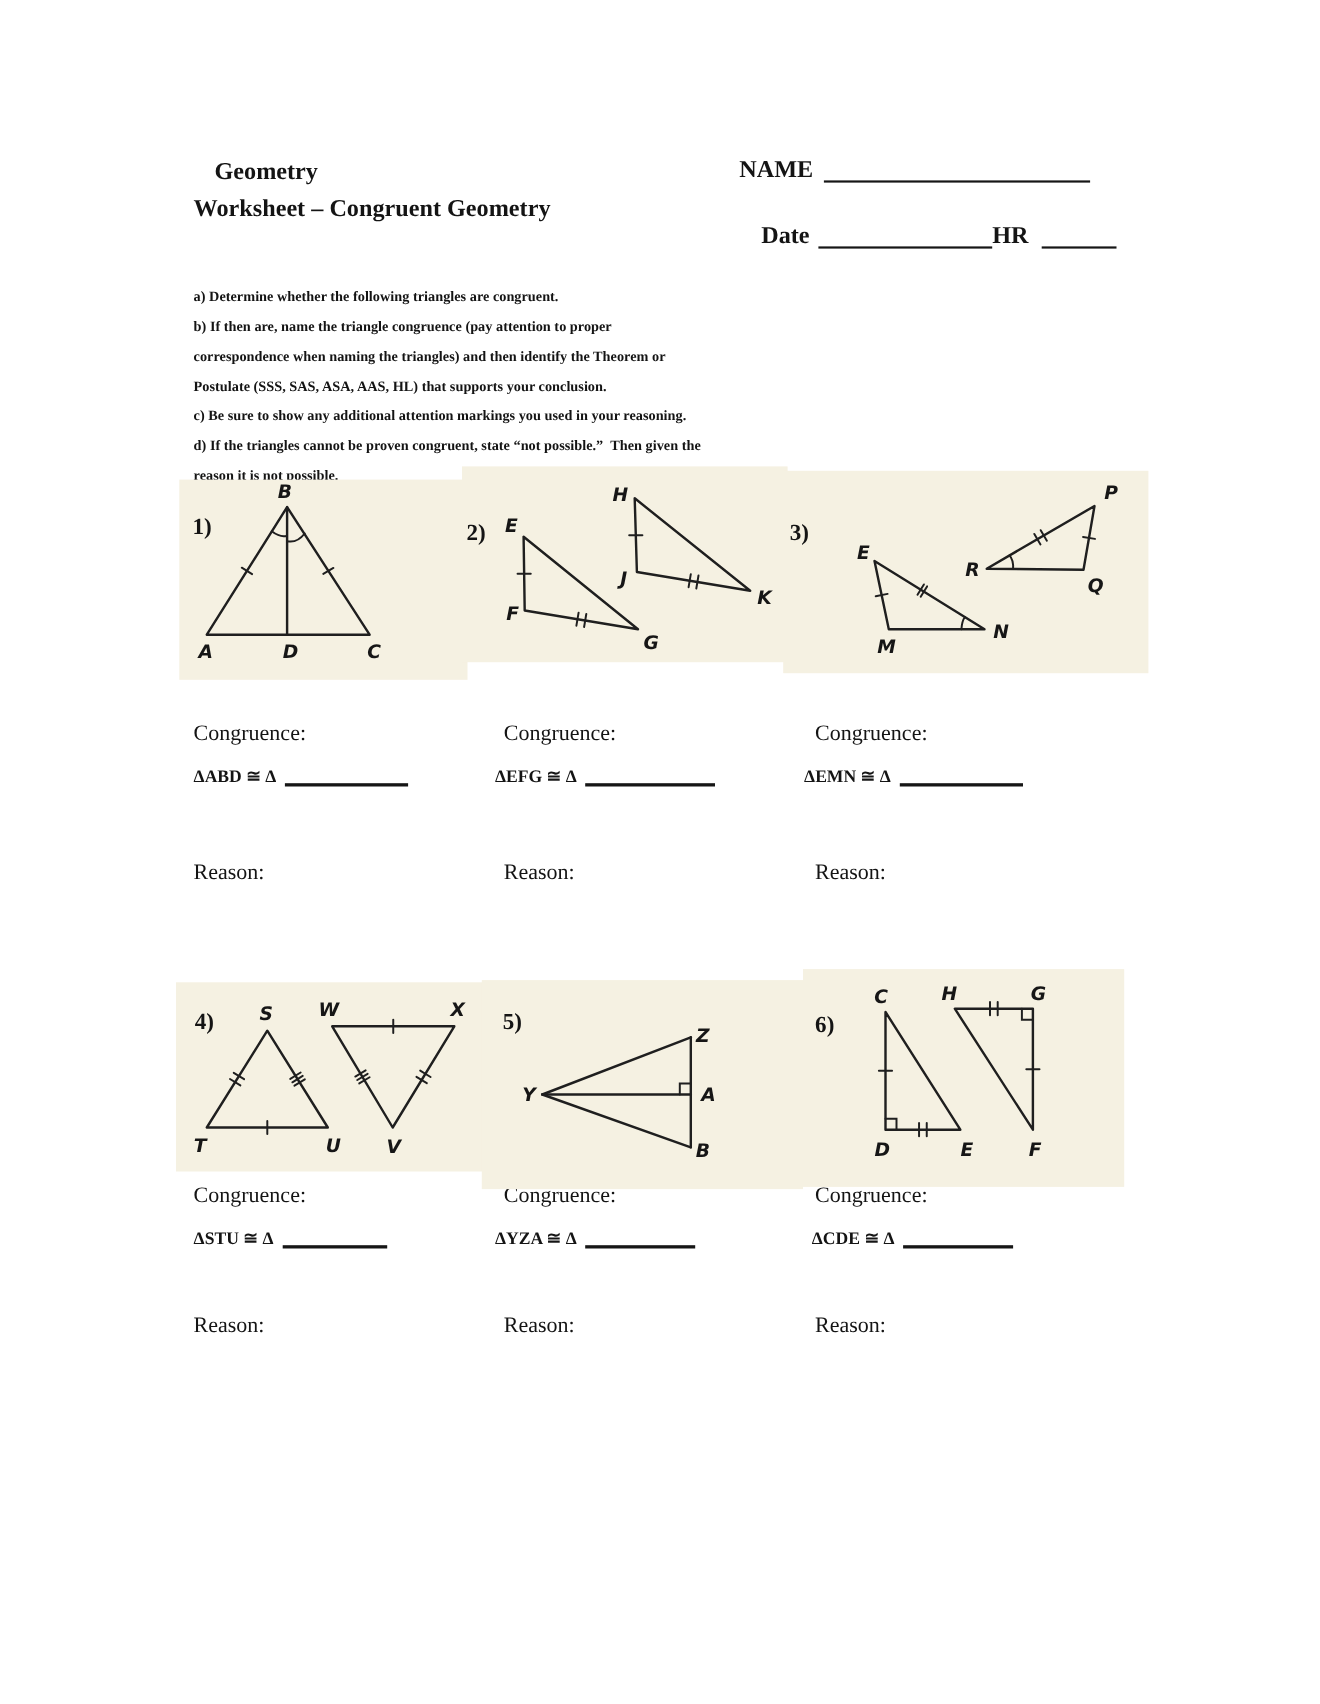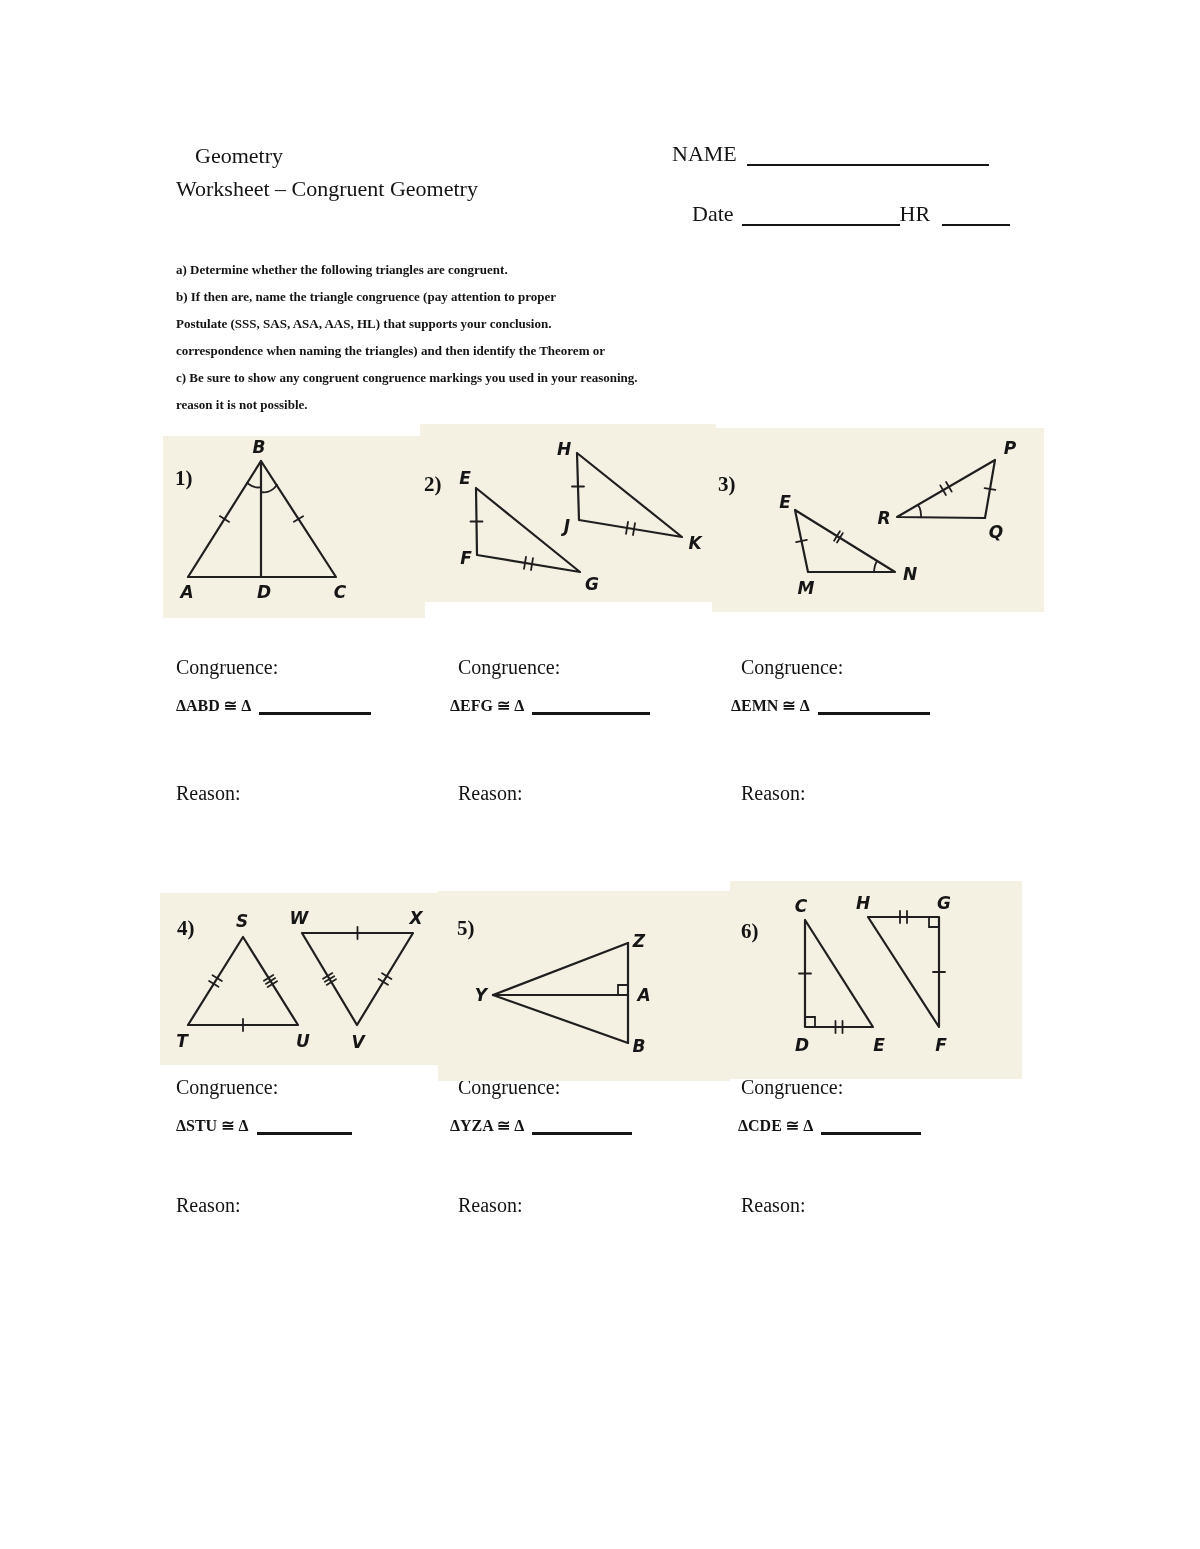--- a/index.html
+++ b/index.html
@@ -1,21 +1,21 @@
 <!DOCTYPE html>
 <html><head>
 <meta charset="utf-8">
 <style>
   html,body { margin:0; padding:0; }
   body {
     width:1200px; height:1549px; background:#ffffff; position:relative;
     font-family:"Liberation Serif", serif; color:#141414; overflow:hidden;
   }
   .abs { position:absolute; }
-  .hdr { font-size:22px; font-weight:normal; white-space:pre; }
+  .hdr { font-size:22px; font-weight:bold; white-space:pre; }
   .blank {
     display:inline-block; border-bottom:2.6px solid #161616;
     height:1em; vertical-align:-5px;
   }
   .instr-line { font-size:13px; font-weight:bold; line-height:27px; white-space:pre; }
   .pnum { font-size:21px; font-weight:bold; z-index:3; }
   .fig { position:absolute; background:#f5f1e2; z-index:1; }
   .cong { font-size:20px; }
   .reason { font-size:20px; }
   .stmt { font-size:16px; font-weight:bold; white-space:pre; }
@@ -33,23 +33,24 @@
 <div class="abs hdr" style="left:195px;top:143px">Geometry</div>
 <div class="abs hdr" style="left:176px;top:176px">Worksheet – Congruent Geometry</div>
 
 <div class="abs hdr" style="left:672px;top:141px"><span>NAME</span><span class="blank" style="width:242px;margin-left:10px"></span></div>
 
 <div class="abs hdr" style="left:692px;top:201px"><span>Date</span><span class="blank" style="width:158px;margin-left:8px"></span><span>HR</span><span class="blank" style="width:68px;margin-left:12px"></span></div>
 
 <div class="abs" style="left:176px;top:256px">
   <div class="instr-line">a) Determine whether the following triangles are congruent.</div>
   <div class="instr-line">b) If then are, name the triangle congruence (pay attention to proper</div>
+  <div class="instr-line">correspondence when naming the triangles) and then identify the Theorem or</div>
   <div class="instr-line">Postulate (SSS, SAS, ASA, AAS, HL) that supports your conclusion.</div>
-  <div class="instr-line">correspondence when naming the triangles) and then identify the Theorem or</div>
-  <div class="instr-line">c) Be sure to show any congruent congruence markings you used in your reasoning.</div>
+  <div class="instr-line">c) Be sure to show any additional attention markings you used in your reasoning.</div>
+  <div class="instr-line">d) If the triangles cannot be proven congruent, state “not possible.”  Then given the</div>
   <div class="instr-line">reason it is not possible.</div>
 </div>
 
 <div class="abs pnum" style="left:175px;top:466px">1)</div>
 <div class="abs pnum" style="left:424px;top:472px">2)</div>
 <div class="abs pnum" style="left:718px;top:472px">3)</div>
 <div class="abs pnum" style="left:177px;top:916px">4)</div>
 <div class="abs pnum" style="left:457px;top:916px">5)</div>
 <div class="abs pnum" style="left:741px;top:919px">6)</div>
 

